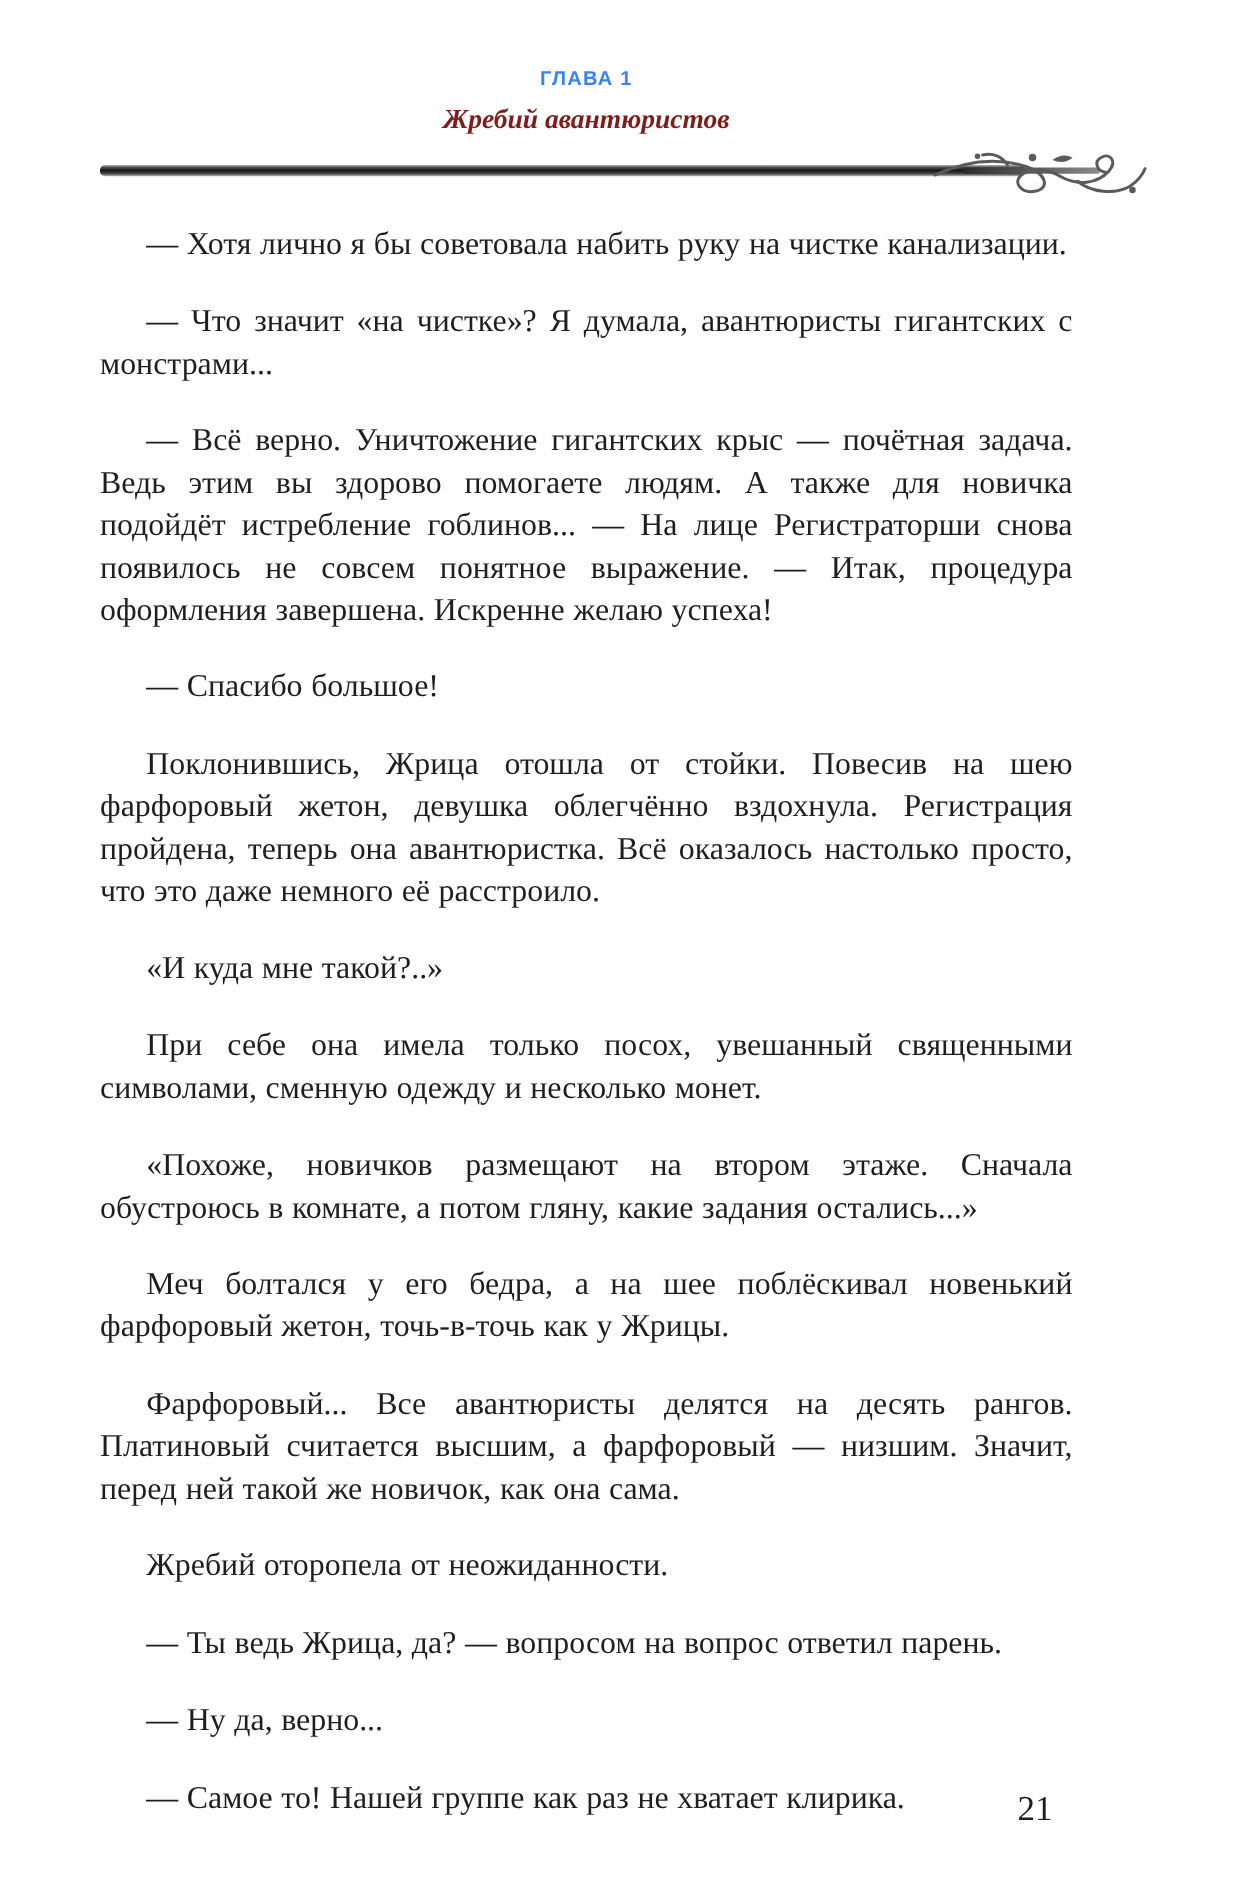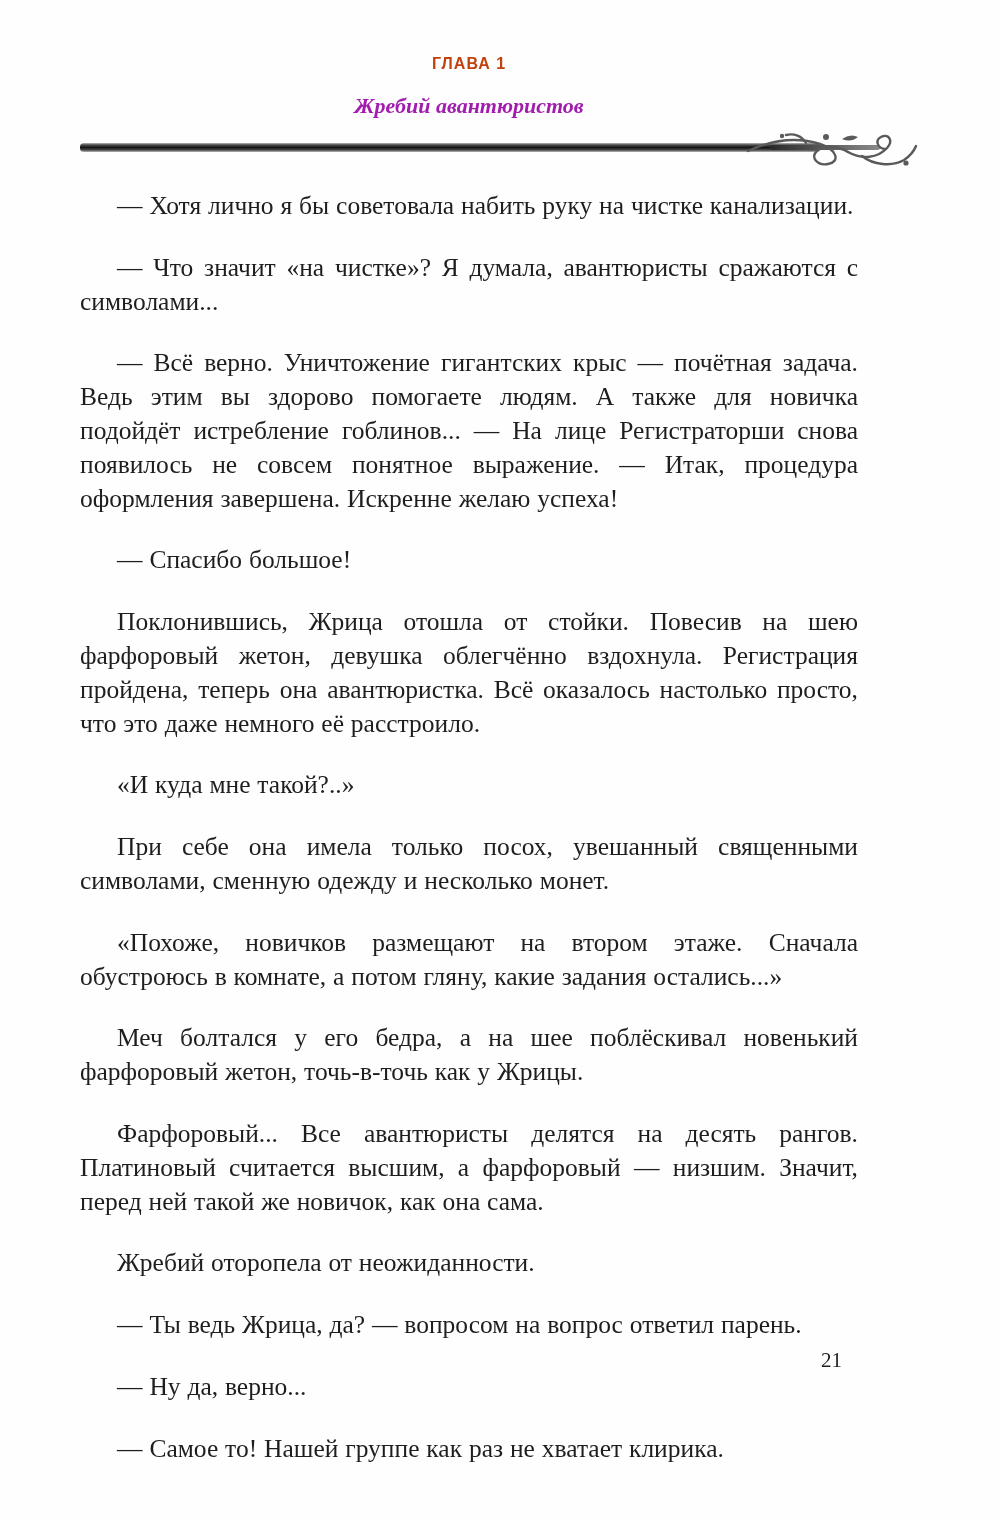--- a/index.html
+++ b/index.html
@@ -19,28 +19,28 @@
     overflow: hidden;
   }
   .chapter-head {
     text-align: center;
   }
   .chapter-label {
     font-family: "Liberation Sans", "DejaVu Sans", sans-serif;
     font-weight: 700;
     font-size: 16px;
     letter-spacing: 1px;
-    color: #c2410c;
+    color: #3b82f6;
   }
   .chapter-title {
-    margin-top: 20px;
+    margin-top: 9px;
     font-weight: 700;
     font-style: italic;
     font-size: 22px;
-    color: #a21caf;
+    color: #7f1d1d;
   }
   .rule-wrap {
     position: relative;
     margin-top: 16px;
     height: 26px;
   }
   .rule-bar {
     position: absolute;
     left: 0;
     top: 8px;
@@ -77,23 +77,23 @@
     -webkit-hyphens: auto;
     word-spacing: 0.5px;
     color: #1e1e1e;
   }
   .para.indent {
     text-indent: 37px;
     margin-top: 28px;
   }
   .page-number {
     position: absolute;
-    top: 1348px;
+    top: 1432px;
     right: 158px;
-    font-size: 21px;
+    font-size: 28px;
     color: #1e1e1e;
   }
 </style>
 </head>
 <body>
 
 <div class="page">
 
   <div class="chapter-head">
     <div class="chapter-label">ГЛАВА 1</div>
@@ -114,21 +114,21 @@
         <circle cx="80" cy="10" r="3"></circle>
         <circle cx="160" cy="36" r="2.6"></circle>
         <circle cx="36" cy="9" r="2.2"></circle>
         <path d="M96 12 q 8 -6 16 -2 q -7 6 -16 2 z"></path>
       </g>
     </svg>
   </div>
 
   <div class="body-text">
       <p class="para indent" lang="ru">— Хотя лично я бы советовала набить руку на чистке канализации.</p>
-      <p class="para indent" lang="ru">— Что значит «на чистке»? Я думала, авантюристы сражаются с символами...</p>
+      <p class="para indent" lang="ru">— Что значит «на чистке»? Я думала, авантюристы гигантских с монстрами...</p>
       <p class="para indent" lang="ru">— Всё верно. Уничтожение гигантских крыс — почётная задача. Ведь этим вы здорово помогаете людям. А также для новичка подойдёт истребление гоблинов... — На лице Регистраторши снова появилось не совсем понятное выражение. — Итак, процедура оформления завершена. Искренне желаю успеха!</p>
       <p class="para indent" lang="ru">— Спасибо большое!</p>
       <p class="para indent" lang="ru">Поклонившись, Жрица отошла от стойки. Повесив на шею фарфоровый жетон, девушка облегчённо вздохнула. Регистрация пройдена, теперь она авантюристка. Всё оказалось настолько просто, что это даже немного её расстроило.</p>
       <p class="para indent" lang="ru">«И куда мне такой?..»</p>
       <p class="para indent" lang="ru">При себе она имела только посох, увешанный священными символами, сменную одежду и несколько монет.</p>
       <p class="para indent" lang="ru">«Похоже, новичков размещают на втором этаже. Сначала обустроюсь в комнате, а потом гляну, какие задания остались...»</p>
       <p class="para indent" lang="ru">Меч болтался у его бедра, а на шее поблёскивал новенький фарфоровый жетон, точь-в-точь как у Жрицы.</p>
       <p class="para indent" lang="ru">Фарфоровый... Все авантюристы делятся на десять рангов. Платиновый считается высшим, а фарфоровый — низшим. Значит, перед ней такой же новичок, как она сама.</p>
       <p class="para indent" lang="ru">Жребий оторопела от неожиданности.</p>
       <p class="para indent" lang="ru">— Ты ведь Жрица, да? — вопросом на вопрос ответил парень.</p>

